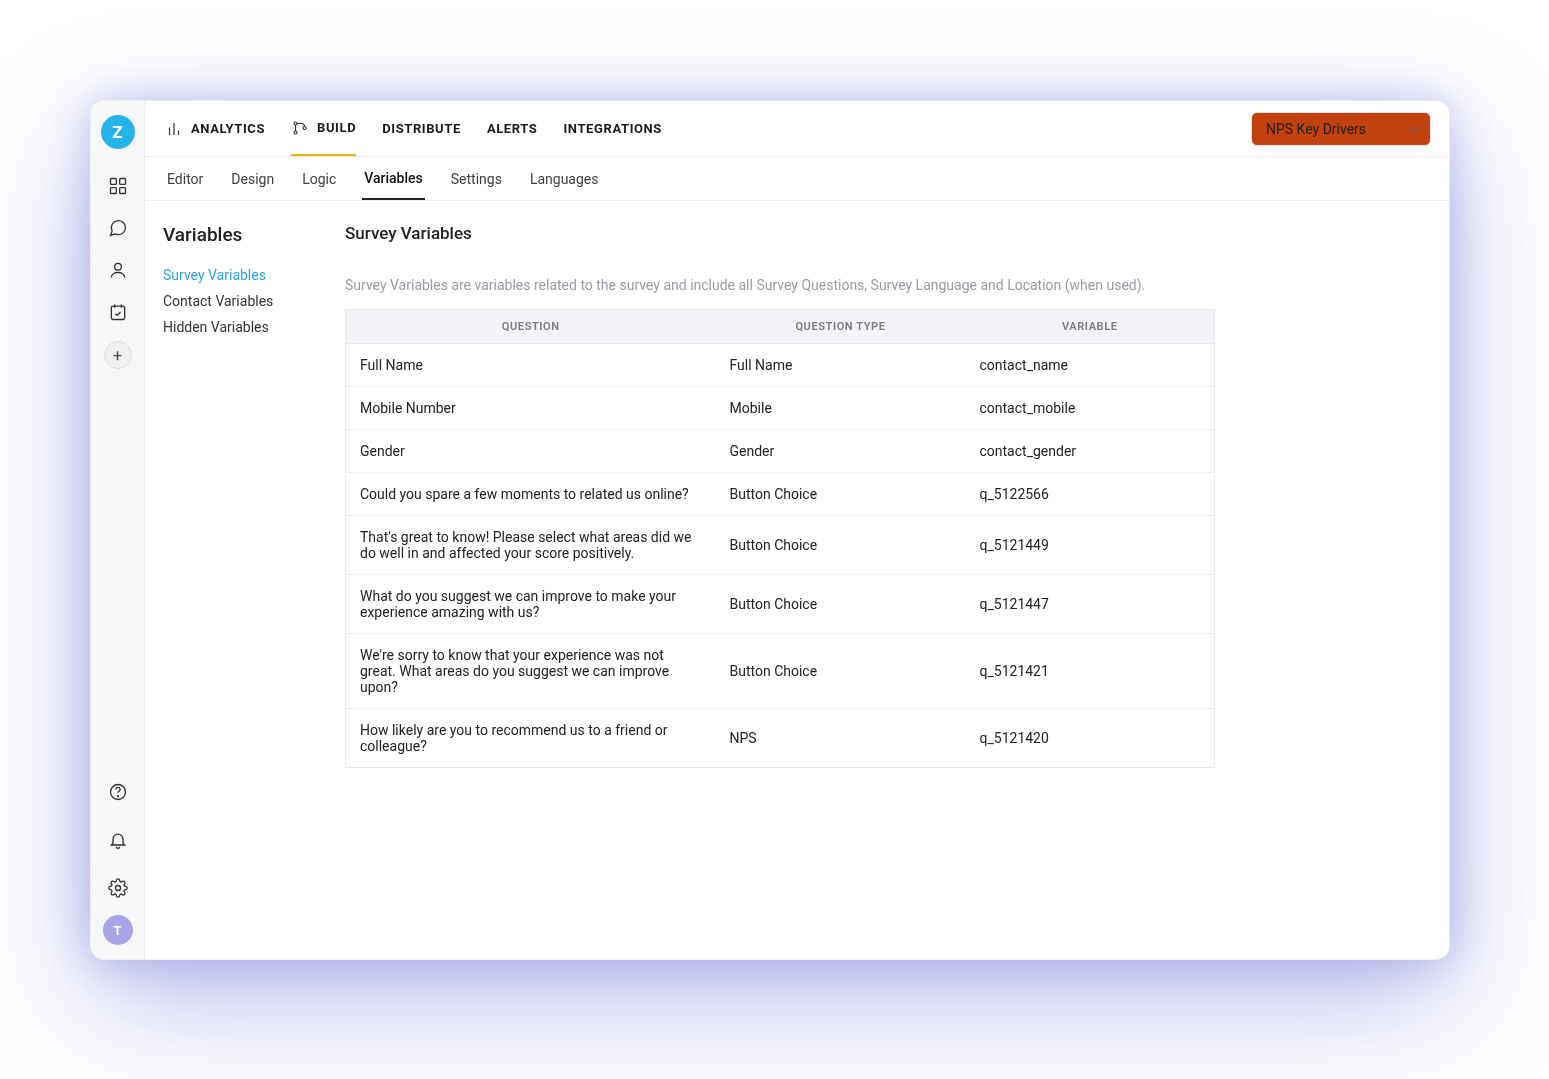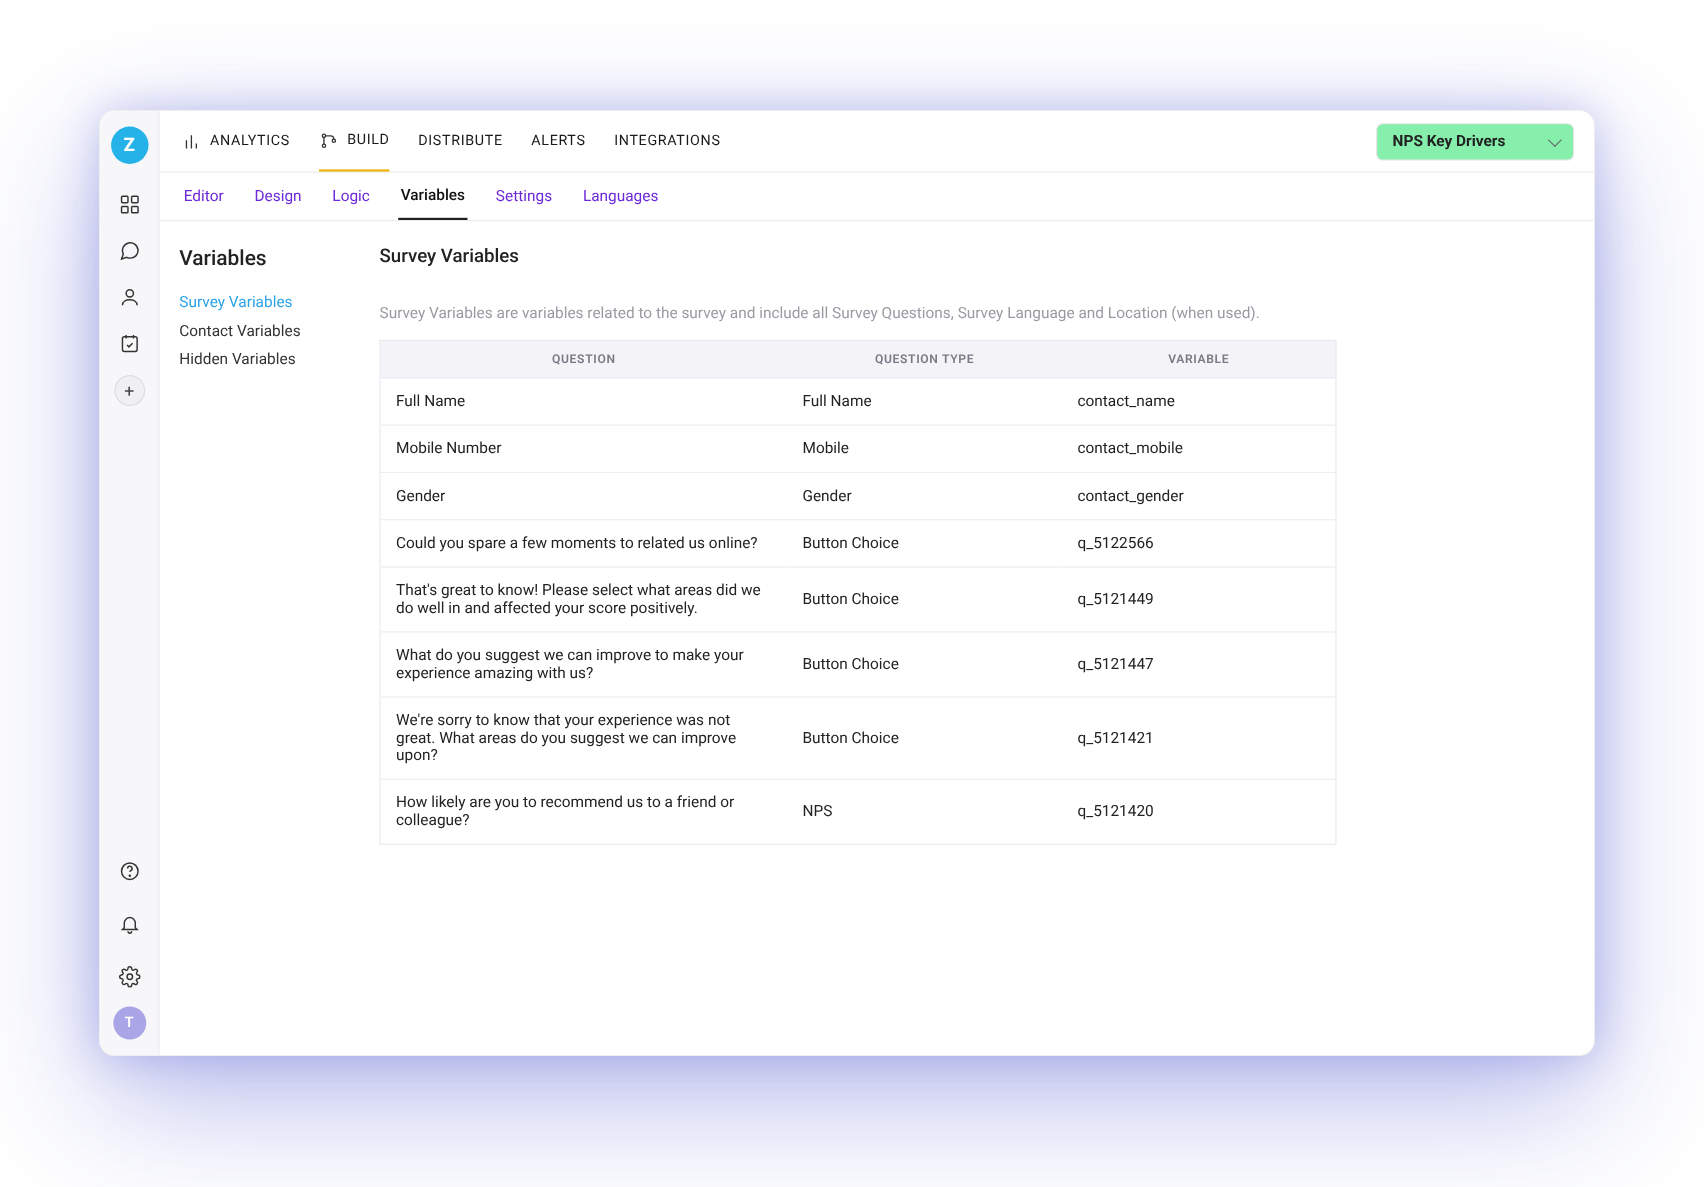--- a/index.html
+++ b/index.html
@@ -67,52 +67,51 @@
     .topbar {
       height: 56px;
       border-bottom: 1px solid #ececf0;
       display:flex; align-items:center;
       padding: 0 18px 0 20px;
     }
     .top-tabs { display:flex; align-items:center; gap: 26px; height:100%; }
     .top-tab {
       display:flex; align-items:center; gap:8px;
       font-size: 13px; letter-spacing: 0.6px;
-      color:#1a1a1a; font-weight:400;
+      color:#1a1a1a; font-weight:700;
       height:100%;
       cursor:pointer;
     }
     .top-tab.active { border-bottom: 2px solid #eab308; justify-content: space-between; }
     .top-spacer { flex:1; }
     .project-select {
-      background: #86efac;
+      background: #c2410c;
       border: 1px solid #e6e6ea;
       border-radius: 6px;
       padding: 8px 34px 8px 14px;
       font-size: 14px; color:#222;
       position: relative;
       cursor:pointer;
       min-width: 180px;
-      font-weight: bold;
     }
     .project-select::after {
       content: "";
       position:absolute; right:12px; top:50%;
       width:8px; height:8px;
       border-right:1.5px solid #666; border-bottom:1.5px solid #666;
       transform: translateY(-70%) rotate(45deg);
     }
     .subnav {
       height: 44px;
       border-bottom: 1px solid #ececf0;
       display:flex; align-items:center; gap: 24px;
       padding: 0 20px;
       font-size: 14px;
     }
-    .subnav a { color:#6d28d9; cursor:pointer; padding: 12px 2px; }
+    .subnav a { color:#404040; cursor:pointer; padding: 12px 2px; }
     .subnav a.active { color:#111; border-bottom: 2px solid #222; font-weight:500;}
     .content { flex:1; display:flex; overflow:auto; }
     .side-panel {
       width: 200px;
       padding: 22px 18px;
     }
     .side-title { font-size: 19px; font-weight:500; margin-bottom: 16px; color:#222;}
     .side-link { font-size: 14px; padding: 5px 0; cursor:pointer; color:#333;}
     .side-link.active { color: #2aa3e8; }
     .main-panel { flex:1; padding: 22px 24px 24px 0; }

